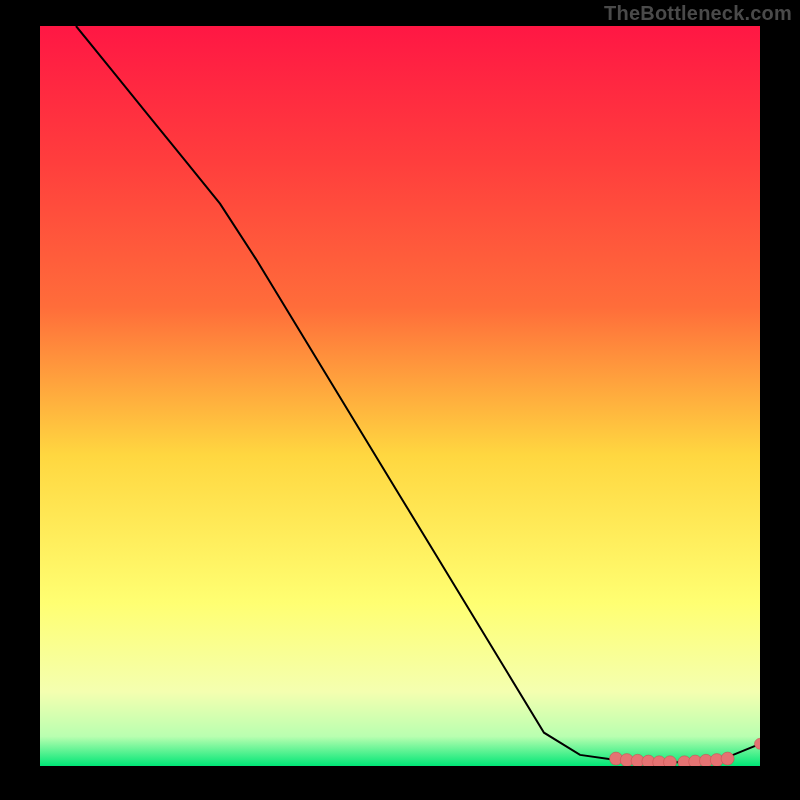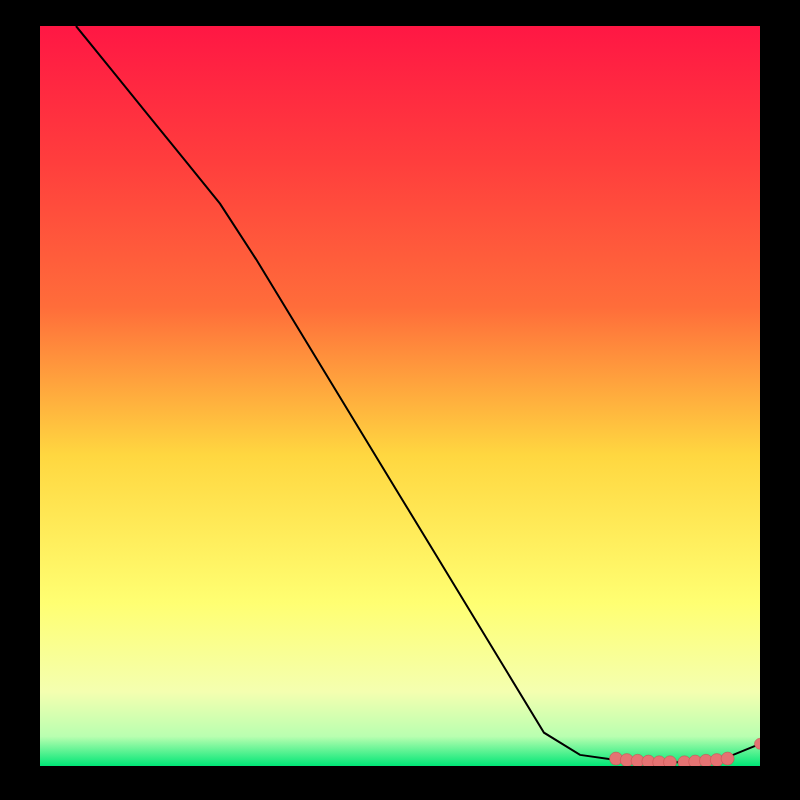--- a/index.html
+++ b/index.html
@@ -33,20 +33,21 @@
     top: 26px;
     width: 720px;
     height: 740px;
   }
   svg { display: block; }
 </style>
 </head>
 <body>
 
 <div class="frame">
+  <div class="watermark">TheBottleneck.com</div>
 
   <div class="plot">
     <svg id="chart-svg" width="720" height="740" viewBox="0 0 720 740">
       <defs>
         <linearGradient id="bg-grad" x1="0" y1="0" x2="0" y2="1">
           <stop id="g0" offset="0%" stop-color="#ff1744"></stop>
           <stop id="g1" offset="18%" stop-color="#ff3d3d"></stop>
           <stop id="g2" offset="38%" stop-color="#ff6d3a"></stop>
           <stop id="g3" offset="58%" stop-color="#ffd740"></stop>
           <stop id="g4" offset="78%" stop-color="#ffff72"></stop>

